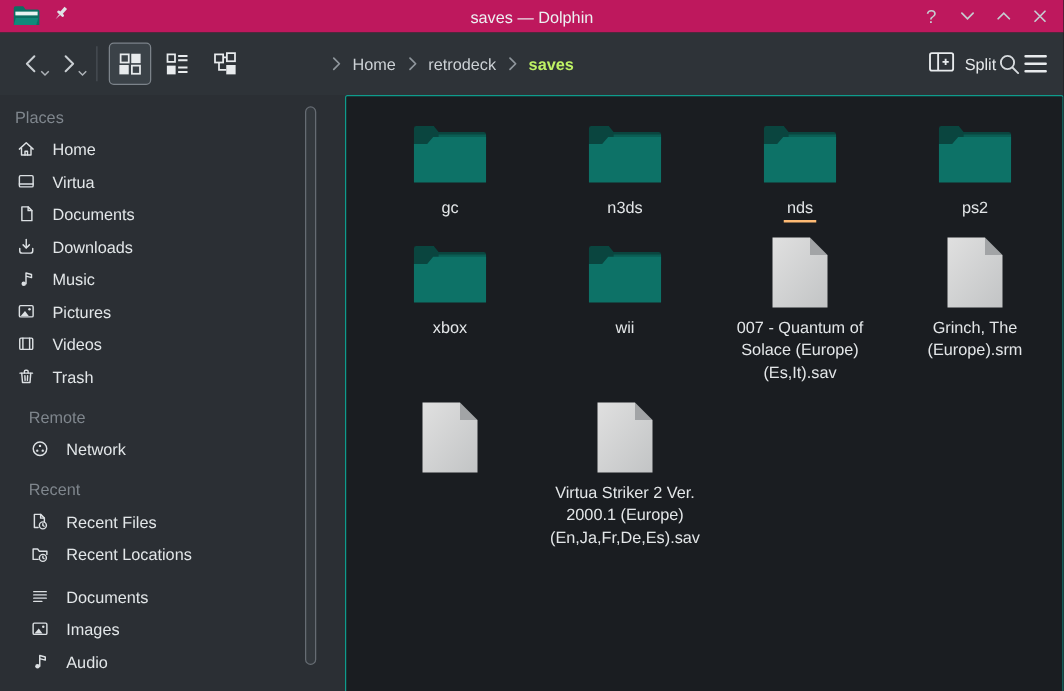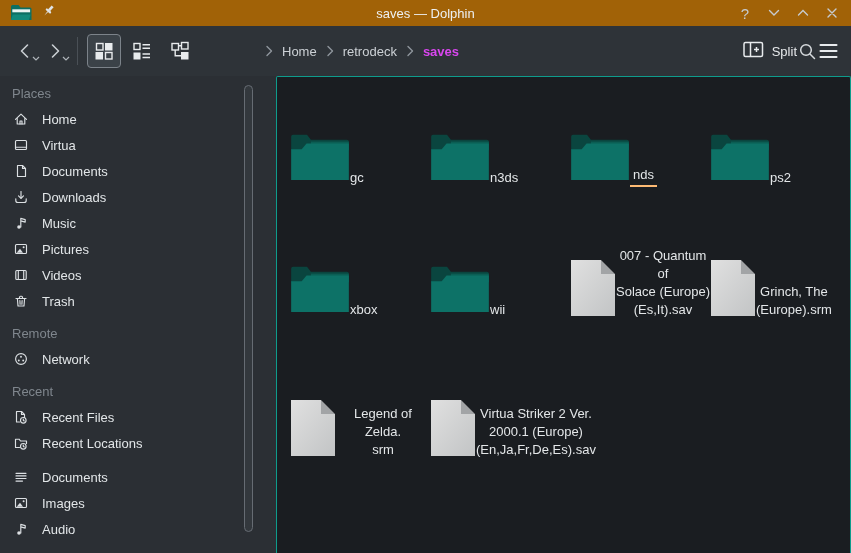--- a/index.html
+++ b/index.html
@@ -3,52 +3,52 @@
 <meta charset="utf-8">
 <style>
   html,body{margin:0;padding:0;background:#111;}
   .window{
     width:851px;height:553px;position:relative;overflow:hidden;
     background:#22262a;color:#e9ecee;
     font-family:"Liberation Sans", sans-serif;font-size:13px;
     user-select:none;
   }
   
-  .titlebar{height:26px;background:#a16207;display:flex;align-items:center;padding:0 10px;position:relative;}
+  .titlebar{height:26px;background:#be185d;display:flex;align-items:center;padding:0 10px;position:relative;}
   .titlebar .left{display:flex;align-items:center;gap:9px;z-index:2;}
   .titlebar .title{position:absolute;left:0;right:0;text-align:center;font-size:13px;color:#edf0f2;}
   .titlebar .controls{margin-left:auto;display:flex;align-items:center;gap:11px;z-index:2;}
   .tb-btn{width:18px;height:18px;display:flex;align-items:center;justify-content:center;color:#c6cbd0;cursor:default;}
   .help-glyph{font-size:15px;color:#c6cbd0;line-height:1;}
   
   .toolbar{height:50px;background:#2e3338;display:flex;align-items:center;position:relative;padding:0 12px 0 10px;}
   .nav-btn{position:relative;width:30px;height:30px;display:flex;align-items:center;justify-content:center;}
   .nav-btn .caret{position:absolute;right:0px;bottom:1px;}
   .toolbar-sep{width:1px;height:28px;background:#4a5056;margin:0 9px 0 7px;}
   .view-btn{width:32px;height:32px;display:flex;align-items:center;justify-content:center;border-radius:4px;border:1px solid transparent;margin-right:4px;}
   .view-btn.selected{background:#3b4248;border-color:#7c838a;}
   .breadcrumb{position:absolute;left:263px;top:0;bottom:0;display:flex;align-items:center;gap:7px;}
   .crumb{color:#ccd1d5;}
-  .crumb.current{font-weight:bold;color:#d946ef;}
+  .crumb.current{font-weight:bold;color:#bef264;}
   .toolbar .right{margin-left:auto;display:flex;align-items:center;}
   .split-btn{display:flex;align-items:center;gap:8px;color:#e6e9eb;}
   
   .body{display:flex;height:477px;background:#2b2f34;position:relative;}
   .sidebar{width:315px;position:relative;padding-top:6px;box-sizing:border-box;overflow:hidden;}
   .side-header{height:24px;line-height:24px;padding-left:12px;color:#7f868d;font-size:13px;}
-  .side-section + .side-section{margin-top:8px;}
+  .side-section + .side-section{margin-top:8px;padding-left:11px;}
   .side-item{height:26px;display:flex;align-items:center;gap:13px;padding-left:13px;color:#e2e6e8;cursor:default;}
   .side-item .sicon{width:16px;height:16px;display:flex;align-items:center;justify-content:center;flex:none;}
   .side-scrollbar{position:absolute;top:9px;right:7px;width:9px;height:447px;border-radius:5px;
     background:#33383d;border:1px solid #666c73;box-sizing:border-box;}
   
   .main{flex:1;background:#1a1d21;border:1px solid #0e9c8c;border-bottom:none;margin-right:0;
     box-sizing:border-box;padding:14px 0 0 13px;position:relative;border-radius:2px 2px 0 0;}
   .grid{display:grid;grid-template-columns:repeat(4,140px);grid-template-rows:96px 132px 140px;}
-  .cell{display:flex;flex-direction:row;align-items:flex-end;}
+  .cell{display:flex;flex-direction:column;align-items:center;}
   .icon-box{height:62px;display:flex;align-items:center;justify-content:center;}
   .cell-label{margin-top:4px;text-align:center;font-size:13px;line-height:18px;color:#e3e6e8;max-width:134px;}
   .cell-label .hl{display:inline-block;border-bottom:2px solid #fdba74;padding:0 3px 1px 3px;}
 </style>
 </head>
 <body>
 
 <div class="window">
 
   <div class="titlebar">
@@ -444,24 +444,20 @@
                 <defs>
                   <linearGradient id="fgrad" x1="0" y1="0" x2="1" y2="1">
                     <stop offset="0" stop-color="#e0e0e0"></stop>
                     <stop offset="1" stop-color="#c2c4c5"></stop>
                   </linearGradient>
                 </defs>
                 <path d="M1 1h30v14h14v42H1z" fill="url(#fgrad)"></path>
                 <path d="M31 1l14 14H31z" fill="#a2a4a6"></path>
               </svg>
             </div>
-            <div class="cell-label">
-              <div>Legend of Zelda.</div>
-              <div>srm</div>
-            </div>
           </div>
           <div class="cell" title="Virtua Striker 2 Ver. 2000.1 (Europe) (En,Ja,Fr,De,Es).sav">
             <div class="icon-box">
               <svg width="46" height="58" viewBox="0 0 46 58">
                 <defs>
                   <linearGradient id="fgrad" x1="0" y1="0" x2="1" y2="1">
                     <stop offset="0" stop-color="#e0e0e0"></stop>
                     <stop offset="1" stop-color="#c2c4c5"></stop>
                   </linearGradient>
                 </defs>

